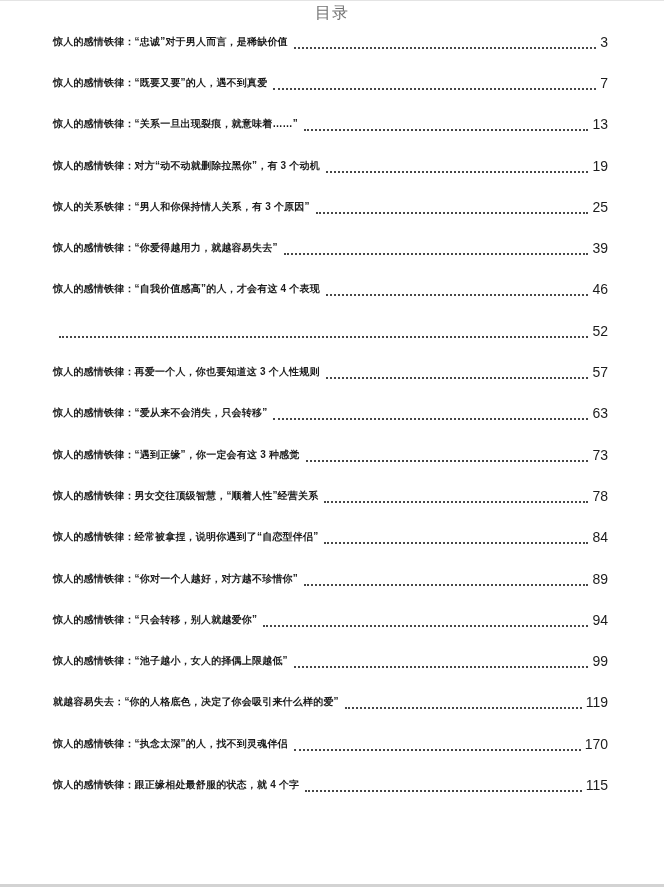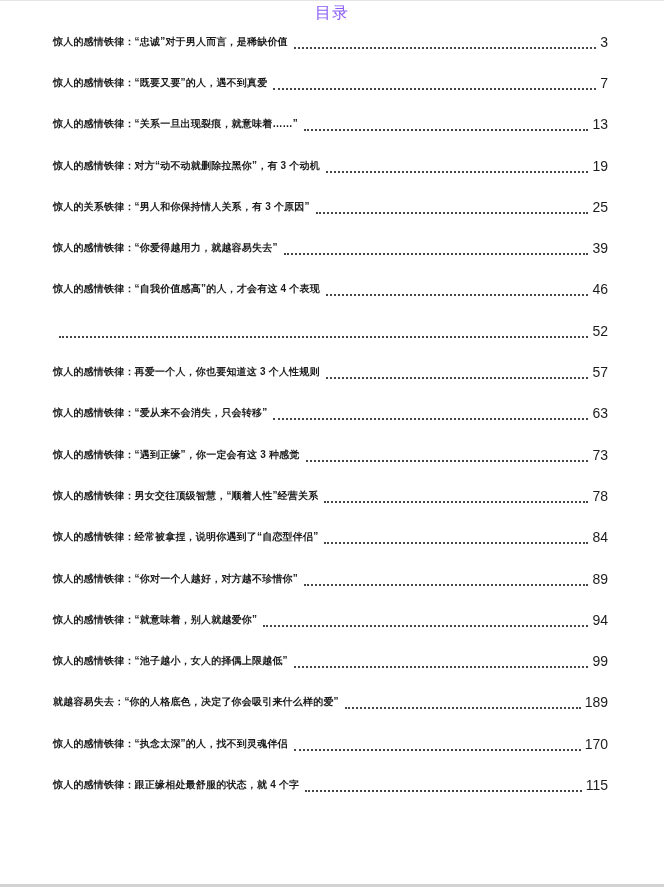--- a/index.html
+++ b/index.html
@@ -20,21 +20,21 @@
     position: absolute; bottom: 0; left: 0; right: 0;
     height: 3px; background: #d3d3d3;
   }
   .doc-title {
     position: absolute;
     top: 3px; left: 0; right: 0;
     text-align: center;
     font-family: "Liberation Serif", serif;
     font-size: 16px;
     font-weight: 400;
-    color: #8b5cf6;
+    color: #737373;
     letter-spacing: 1px;
   }
   .toc {
     position: absolute;
     top: 21px;
     left: 53px;
     right: 56px;
   }
   .toc-row {
     height: 41.3px;
@@ -132,33 +132,33 @@
         <span class="toc-label">惊人的感情铁律：经常被拿捏，说明你遇到了“自恋型伴侣”</span>
         <span class="toc-dots"></span>
         <span class="toc-page">84</span>
       </div>
       <div class="toc-row">
         <span class="toc-label">惊人的感情铁律：“你对一个人越好，对方越不珍惜你”</span>
         <span class="toc-dots"></span>
         <span class="toc-page">89</span>
       </div>
       <div class="toc-row">
-        <span class="toc-label">惊人的感情铁律：“就意味着，别人就越爱你”</span>
+        <span class="toc-label">惊人的感情铁律：“只会转移，别人就越爱你”</span>
         <span class="toc-dots"></span>
         <span class="toc-page">94</span>
       </div>
       <div class="toc-row">
         <span class="toc-label">惊人的感情铁律：“池子越小，女人的择偶上限越低”</span>
         <span class="toc-dots"></span>
         <span class="toc-page">99</span>
       </div>
       <div class="toc-row">
         <span class="toc-label">就越容易失去：“你的人格底色，决定了你会吸引来什么样的爱”</span>
         <span class="toc-dots"></span>
-        <span class="toc-page">189</span>
+        <span class="toc-page">119</span>
       </div>
       <div class="toc-row">
         <span class="toc-label">惊人的感情铁律：“执念太深”的人，找不到灵魂伴侣</span>
         <span class="toc-dots"></span>
         <span class="toc-page">170</span>
       </div>
       <div class="toc-row">
         <span class="toc-label">惊人的感情铁律：跟正缘相处最舒服的状态，就 4 个字</span>
         <span class="toc-dots"></span>
         <span class="toc-page">115</span>

